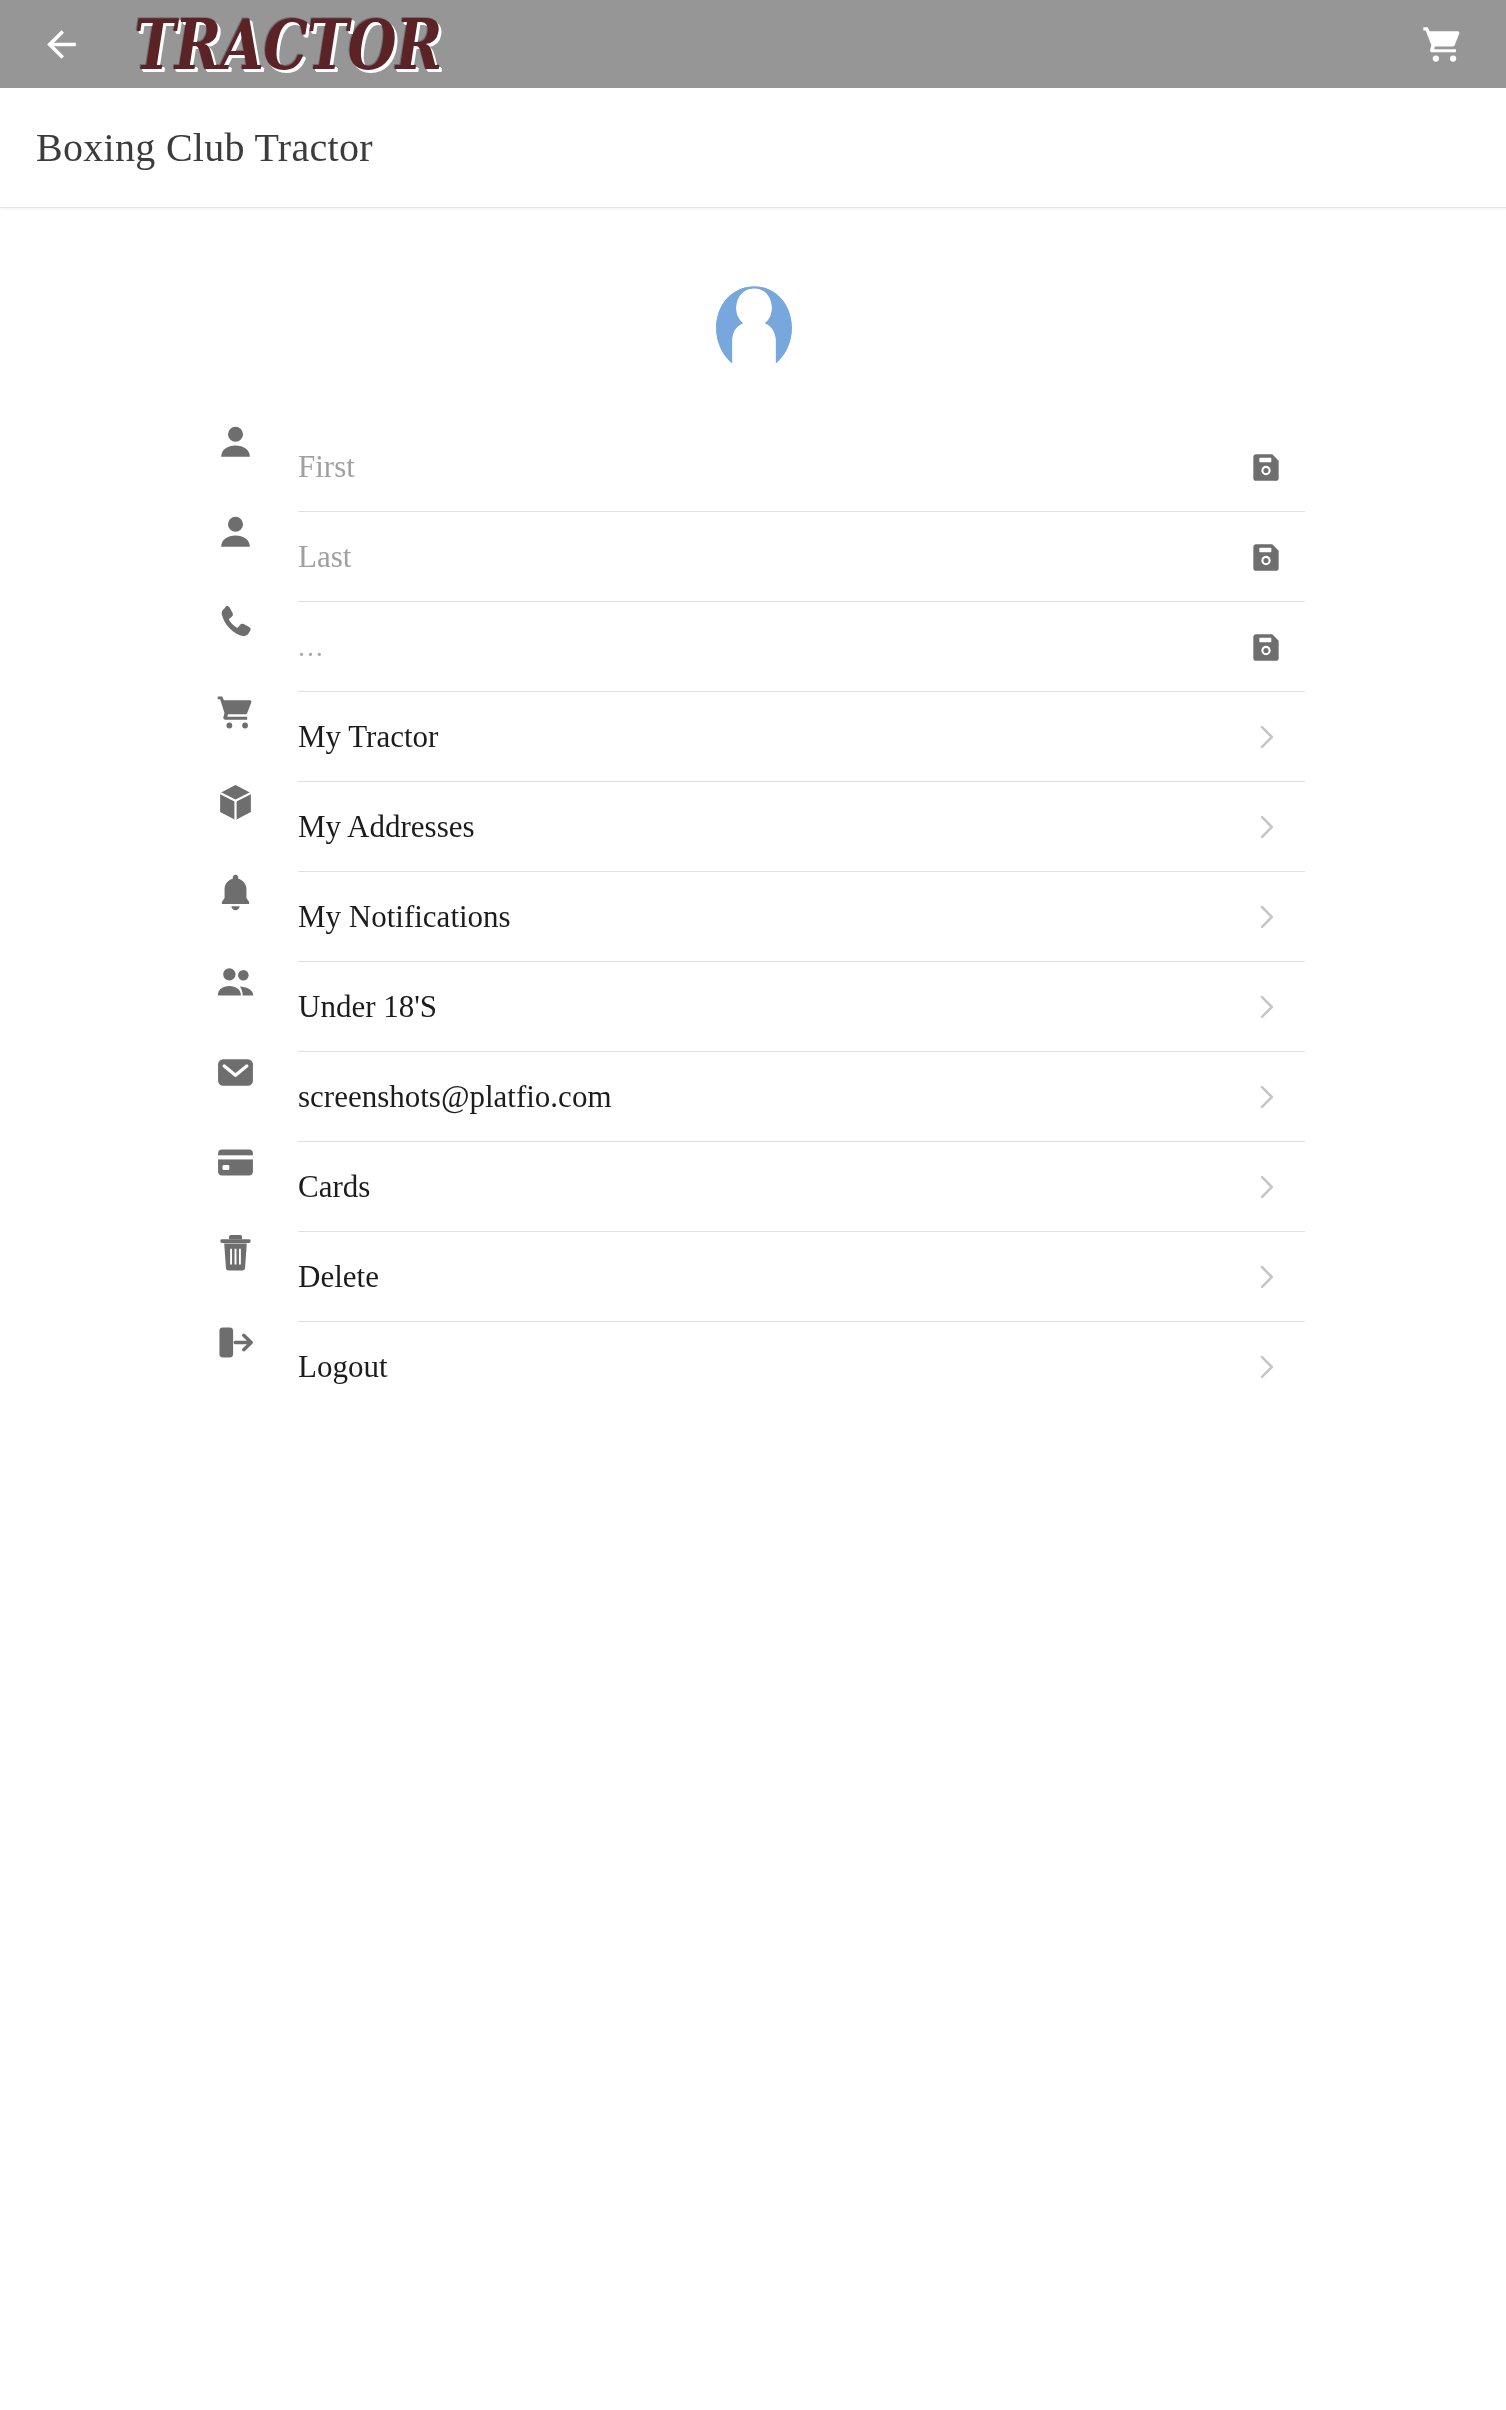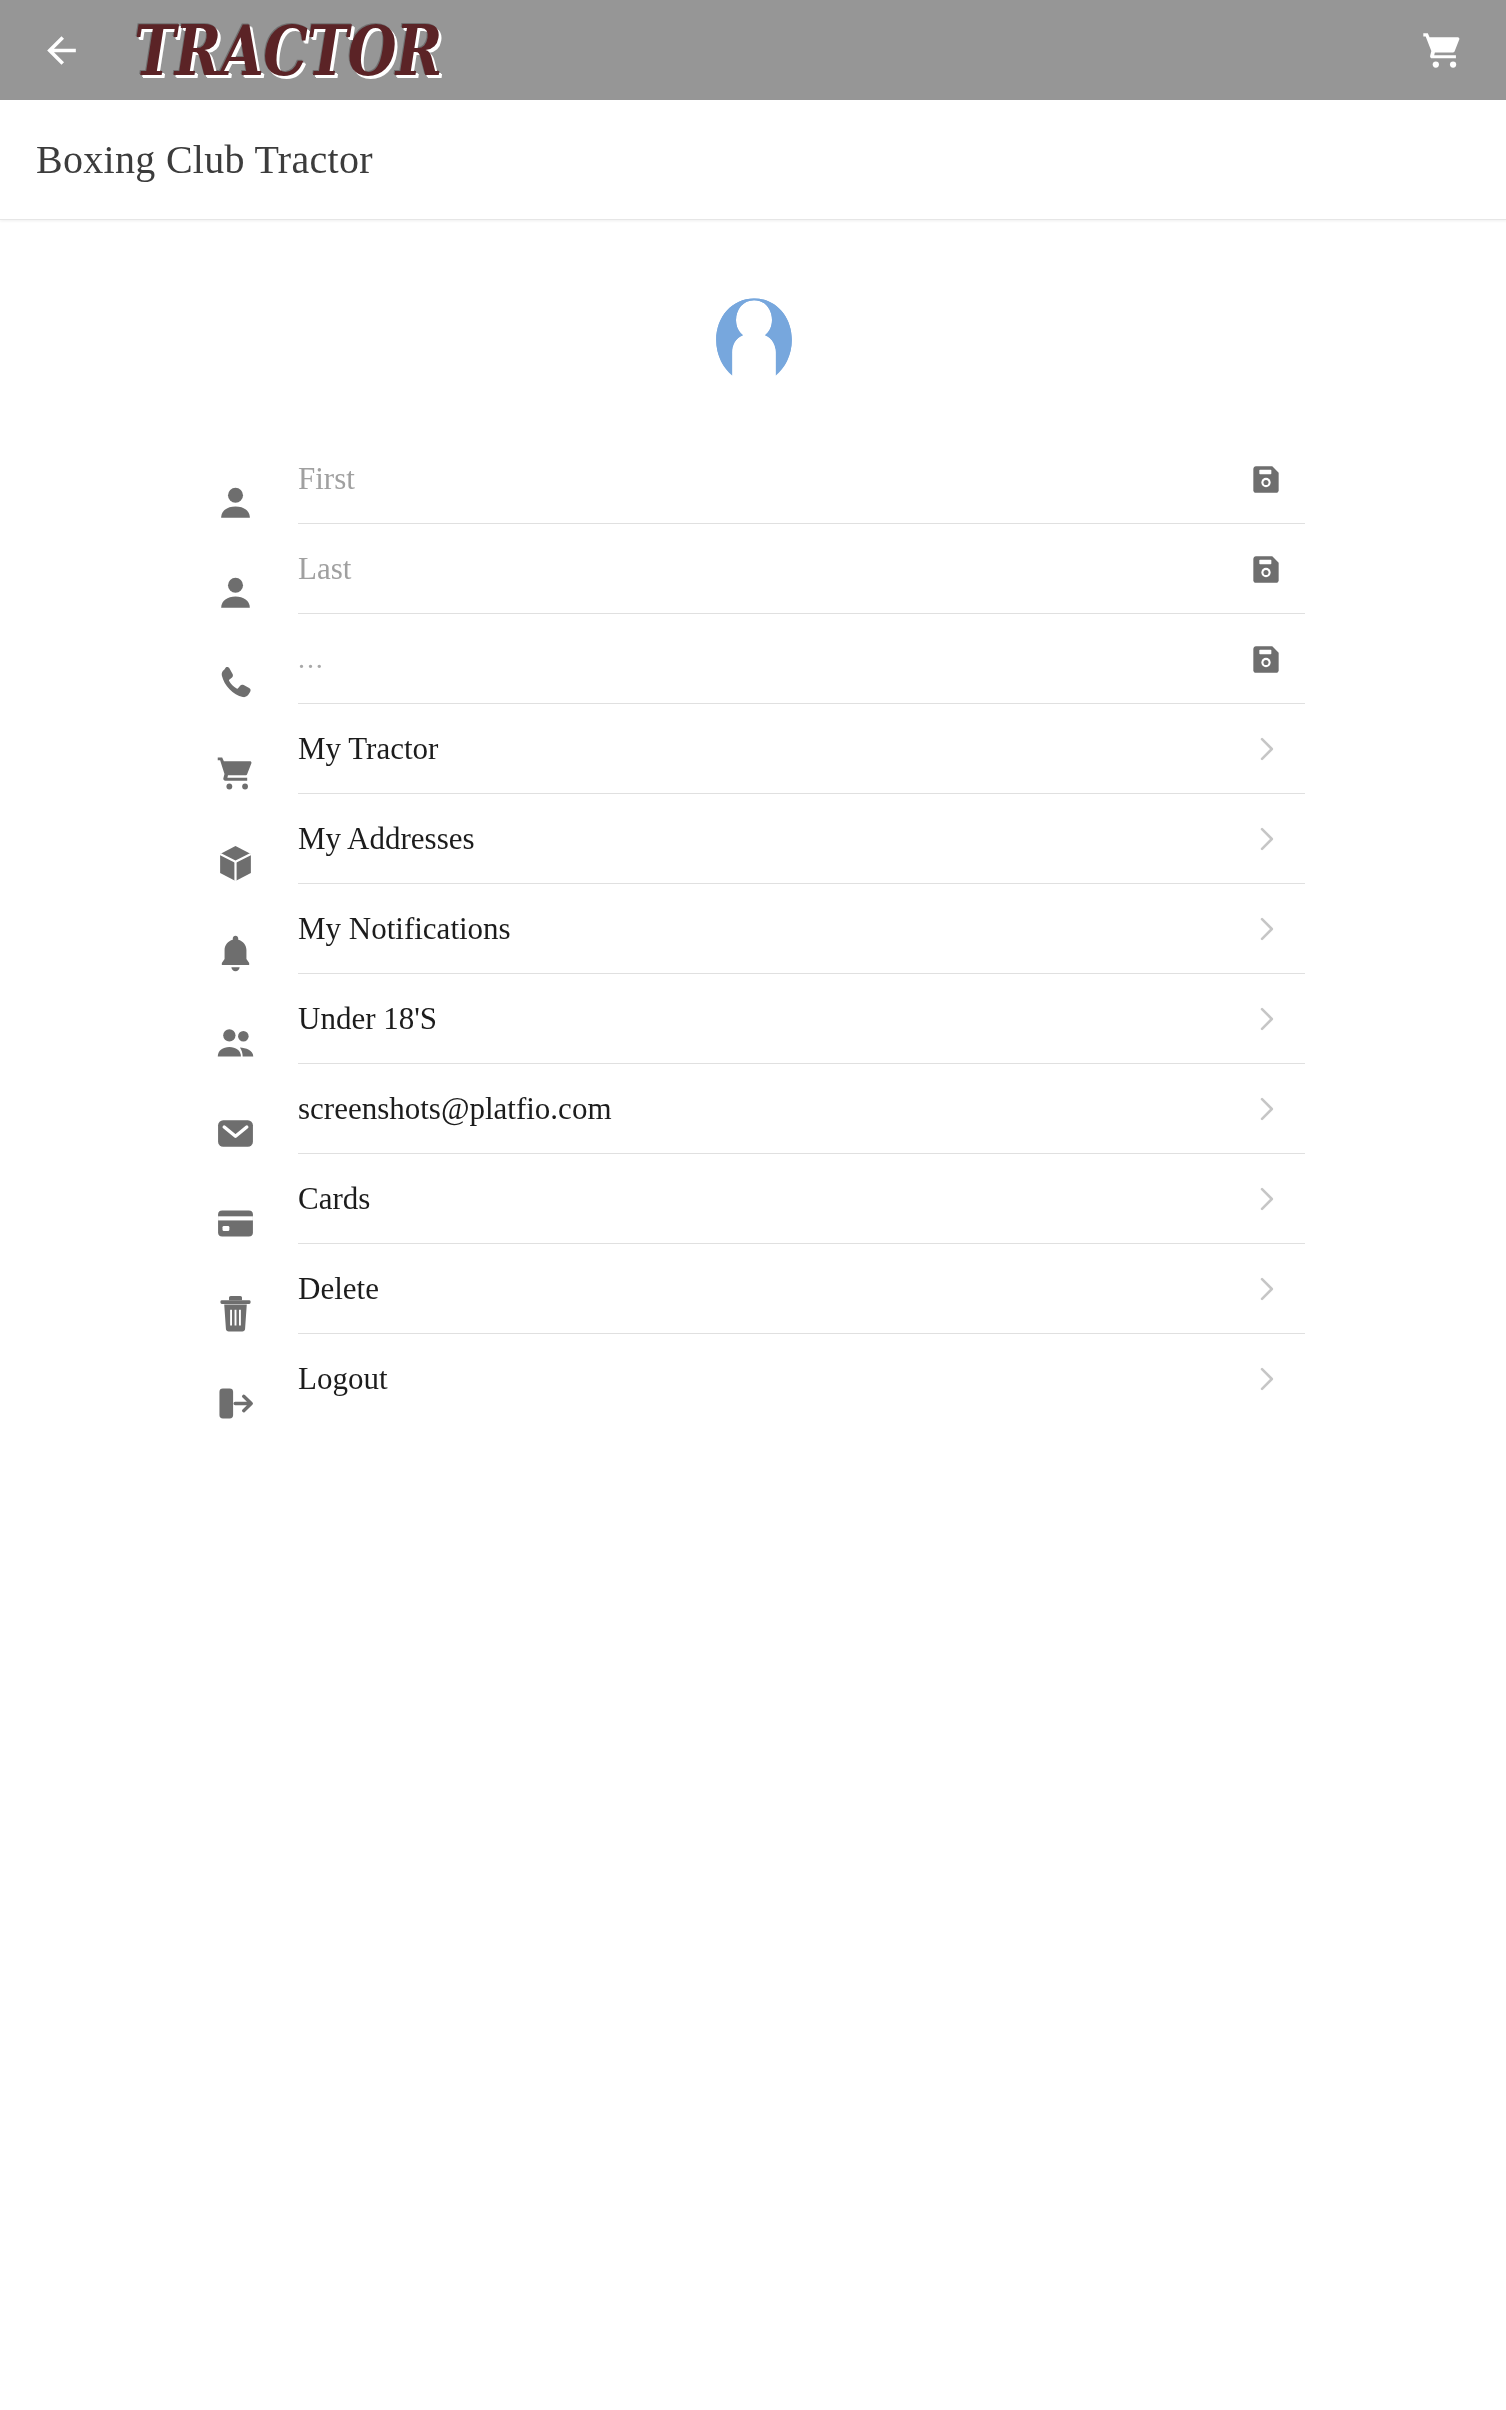--- a/index.html
+++ b/index.html
@@ -10,21 +10,21 @@
     width: 1507px;
     height: 2411px;
     background: #ffffff;
     font-family: "Liberation Serif", "DejaVu Serif", serif;
     overflow: hidden;
   }
 
   
   .appbar {
     position: relative;
-    height: 100px;
+    height: 88px;
     background: #969696;
     display: flex;
     align-items: center;
     box-sizing: border-box;
     padding: 0 32px;
   }
   .appbar-back {
     width: 58px;
     height: 58px;
     display: flex;
@@ -101,21 +101,21 @@
 
   
   .list {
     width: 100%;
     box-sizing: border-box;
     padding-left: 215px;
     padding-right: 202px;
   }
   .row {
     display: flex;
-    align-items: flex-end;
+    align-items: flex-start;
     height: 90px;
     position: relative;
   }
   .row-icon {
     width: 64px;
     flex: 0 0 auto;
     display: flex;
     align-items: center;
     justify-content: flex-start;
   }

